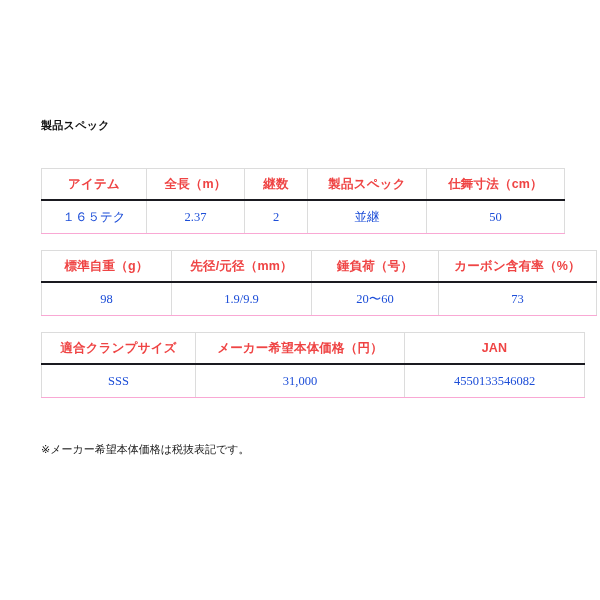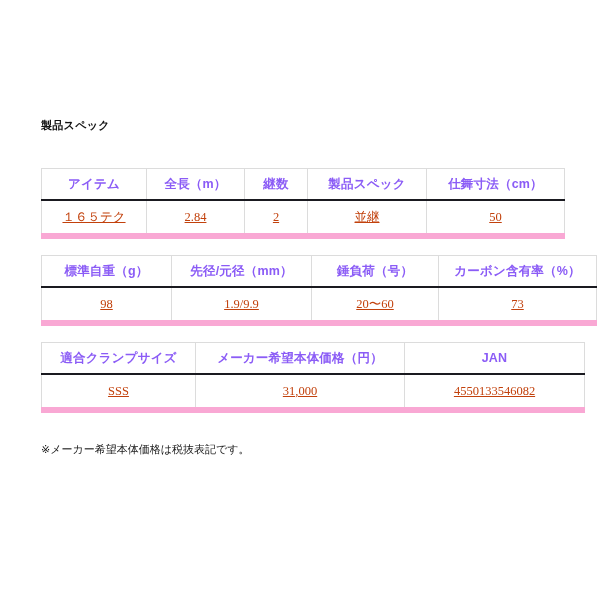--- a/index.html
+++ b/index.html
@@ -48,33 +48,32 @@
     border-right: 1px solid #dcdcdc;
     text-align: center;
     vertical-align: middle;
     padding: 0 4px;
     background: #ffffff;
   }
   table.spec th {
     height: 30px;
     font-size: 12.5px;
     font-weight: bold;
-    color: #8b5cf6;
+    color: #ef4444;
     border-top: 1px solid #dcdcdc;
     border-bottom: 2.5px solid #1a1a20;
     letter-spacing: 0.2px;
   }
   table.spec td {
     height: 32px;
     font-size: 12.5px;
     font-weight: normal;
-    color: #c2410c;
-    border-bottom: 6px solid #f9a8d4;
+    color: #1d4ed8;
+    border-bottom: 1px solid #f9a8d4;
     font-family: "Liberation Serif", "DejaVu Serif", serif;
-    text-decoration: underline;
   }
   table.spec td.jp {
     font-family: "Liberation Sans", "DejaVu Sans", sans-serif;
   }
   .note {
     position: absolute;
     left: 41px;
     top: 440px;
     font-size: 11px;
     font-weight: normal;
@@ -115,21 +114,21 @@
           <th class="c0">アイテム</th>
           <th class="c1">全長（m）</th>
           <th class="c2">継数</th>
           <th class="c3">製品スペック</th>
           <th class="c4">仕舞寸法（cm）</th>
         </tr>
       </thead>
       <tbody>
         <tr>
           <td class="c0 jp">１６５テク</td>
-          <td class="c1">2.84</td>
+          <td class="c1">2.37</td>
           <td class="c2">2</td>
           <td class="c3 jp">並継</td>
           <td class="c4">50</td>
         </tr>
       </tbody>
     </table>
 
     <table class="spec t2">
       <thead>
         <tr>

